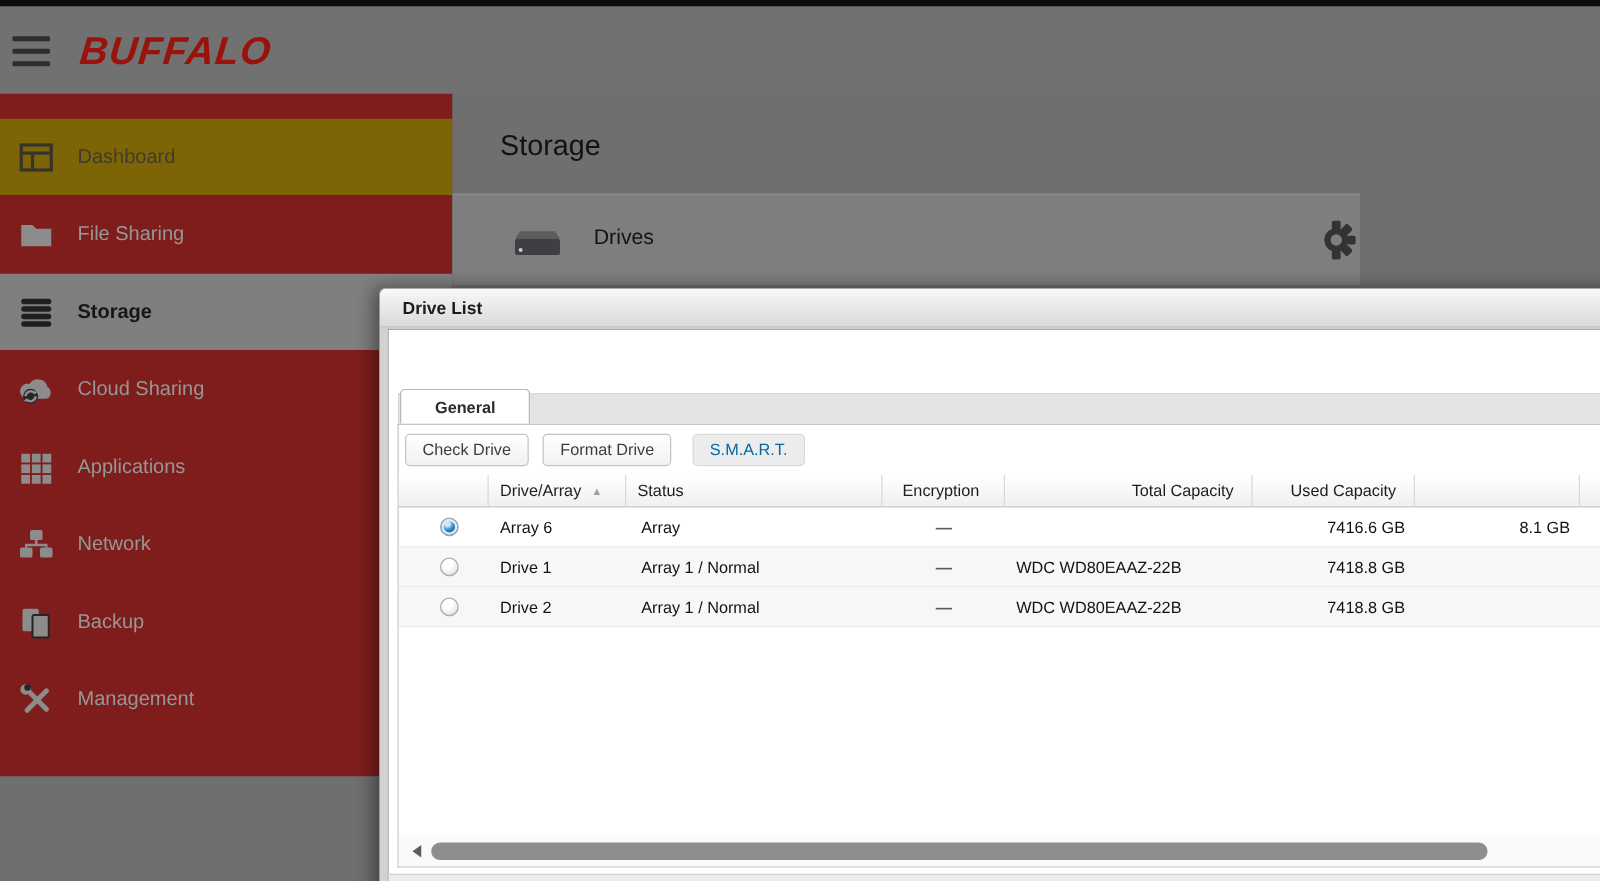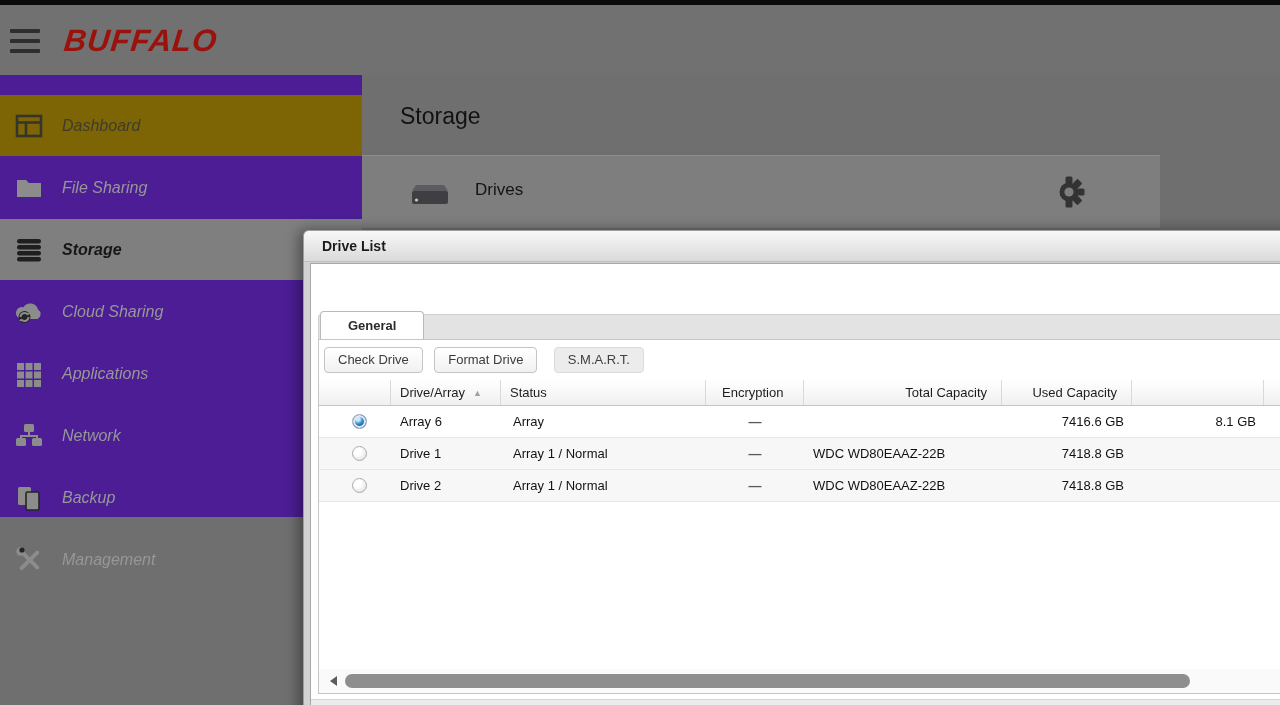--- a/index.html
+++ b/index.html
@@ -6,32 +6,32 @@
   html,body { width:1280px; height:705px; overflow:hidden; }
   body { font-family:"Liberation Sans", sans-serif; background:#6f6f6f; position:relative; }
 
   
   .topbar { position:absolute; left:0; top:0; width:1280px; height:75px; background:#717171; border-top:5px solid #0b0b0b; }
   .hamburger { position:absolute; left:10px; top:24px; width:32px; height:26px; cursor:pointer; }
   .hamburger span { display:block; width:30px; height:4px; background:#2e2e2e; margin-bottom:6px; border-radius:1px; }
   .logo { position:absolute; left:64px; top:18px; font-size:31px; font-weight:900; font-style:italic; letter-spacing:1px; color:#99120c; transform:skewX(-6deg); }
 
   
-  .sidebar { position:absolute; left:0; top:75px; width:362px; height:442px; background:#4c1d95; padding-top:20px;font-style:italic; }
+  .sidebar { position:absolute; left:0; top:75px; width:362px; height:546px; background:#7f1d1d; padding-top:20px; }
   .side-item { height:61px; margin-bottom:1px; display:flex; align-items:center; padding-left:14px; color:#979797; font-size:16px; cursor:pointer; }
   .side-item .icn { width:30px; height:30px; margin-right:18px; flex:0 0 30px; color:#8c8c8c; }
   .side-item.sel-dash { background:#7d6505; color:#3e3c30; }
   .side-item.sel-dash .icn { color:#37352a; }
   .side-item.sel-storage { background:#7f7f7f; color:#161616; font-weight:bold; }
   .side-item.sel-storage .icn { color:#1f1f1f; }
 
   
   .main { position:absolute; left:362px; top:75px; width:918px; height:630px; background:#6f6f6f; }
   .page-title { position:absolute; left:38px; top:28px; font-size:23px; color:#121212; }
-  .drives-panel { position:absolute; left:0; top:80px; width:798px; height:73px; background:#7e7e7e; border-top:1px solid #8d8d8d; }
+  .drives-panel { position:absolute; left:0; top:80px; width:726px; height:73px; background:#7e7e7e; border-top:1px solid #8d8d8d; }
   .drive-icn { position:absolute; left:46px; top:20px; }
   .drives-label { position:absolute; left:113px; top:24px; font-size:17px; color:#141414; }
   .gear-icn { position:absolute; left:690px; top:19px; cursor:pointer; }
 
   
   .dialog { position:absolute; left:303px; top:230px; width:1010px; height:500px; background:#d2d2d2;
             border:1px solid #9e9e9e; border-right:none; border-bottom:none; border-radius:6px 0 0 0;
             box-shadow:-4px 0 14px rgba(0,0,0,0.40); }
   .dlg-title { height:31px; background:linear-gradient(#f8f8f8,#dadada); border-radius:5px 0 0 0;
                border-bottom:1px solid #bfbfbf; line-height:30px; padding-left:18px;
@@ -47,21 +47,21 @@
          border-bottom:none; border-radius:4px 4px 0 0; padding:0 27px; line-height:27px;
          font-size:13px; font-weight:bold; color:#2b2b2b; cursor:pointer; }
 
   .panel-body { position:absolute; left:0; top:28px; right:0; bottom:0; background:#ffffff;
                 border:1px solid #c6c6c6; border-right:none; display:flex; flex-direction:column; }
 
   .toolbar { height:40px; padding:7px 0 0 5px; flex:0 0 40px; }
   .btn { display:inline-block; height:26px; line-height:24px; padding:0 13px; margin-right:7px;
          background:linear-gradient(#ffffff,#f1f1f1); border:1px solid #c4c4c4; border-radius:4px;
          font-size:13px; color:#3c3c3c; cursor:pointer; }
-  .btn.disabled { background:#ececec; border-color:#dadada; color:#404040; cursor:default; margin-left:5px; }
+  .btn.disabled { background:#ececec; border-color:#dadada; color:#0369a1; cursor:default; margin-left:5px; }
 
   .grid-row { display:grid; grid-template-columns:72px 110px 205px 98px 198px 130px 132px 1fr; }
   .ghead { height:26px; background:linear-gradient(#ffffff,#f0f0f0); border-bottom:1px solid #b9c8d7; flex:0 0 26px; }
   .ghead .hc { border-right:1px solid #d9d9d9; font-size:13px; color:#1d1d1d; line-height:25px;
                padding-left:9px; white-space:nowrap; overflow:hidden; cursor:pointer; }
   .ghead .hc.r { text-align:right; padding-right:14px; padding-left:0; }
   .sort-arrow { font-size:9px; color:#96a2ae; margin-left:8px; vertical-align:1px; }
 
   .drow { height:32px; border-bottom:1px solid #e7e7e7; font-size:13px; color:#121212; }
   .drow.alt { background:#f7f7f7; }

